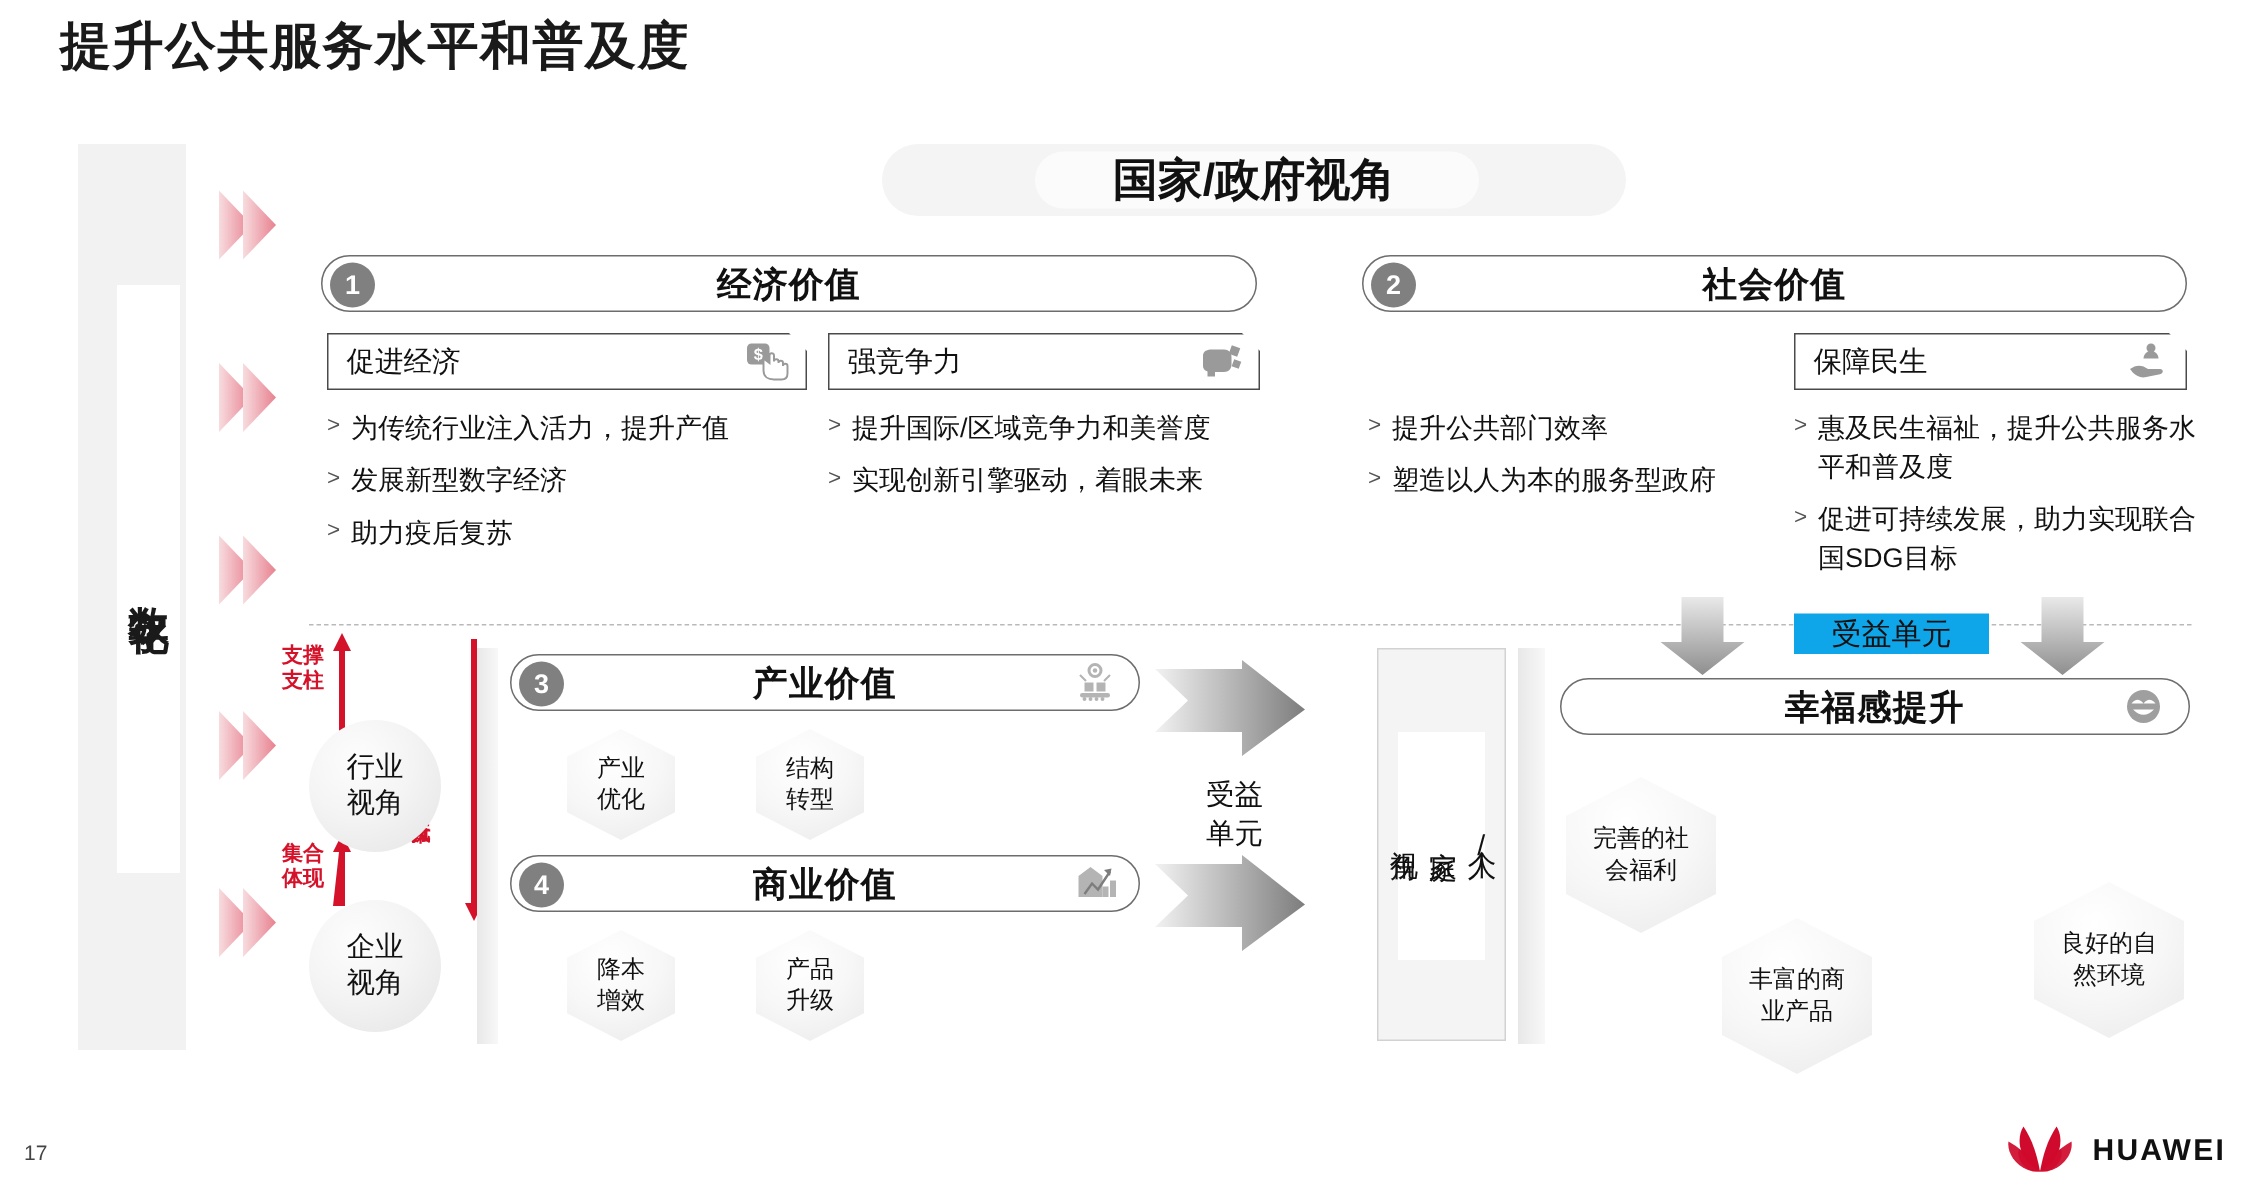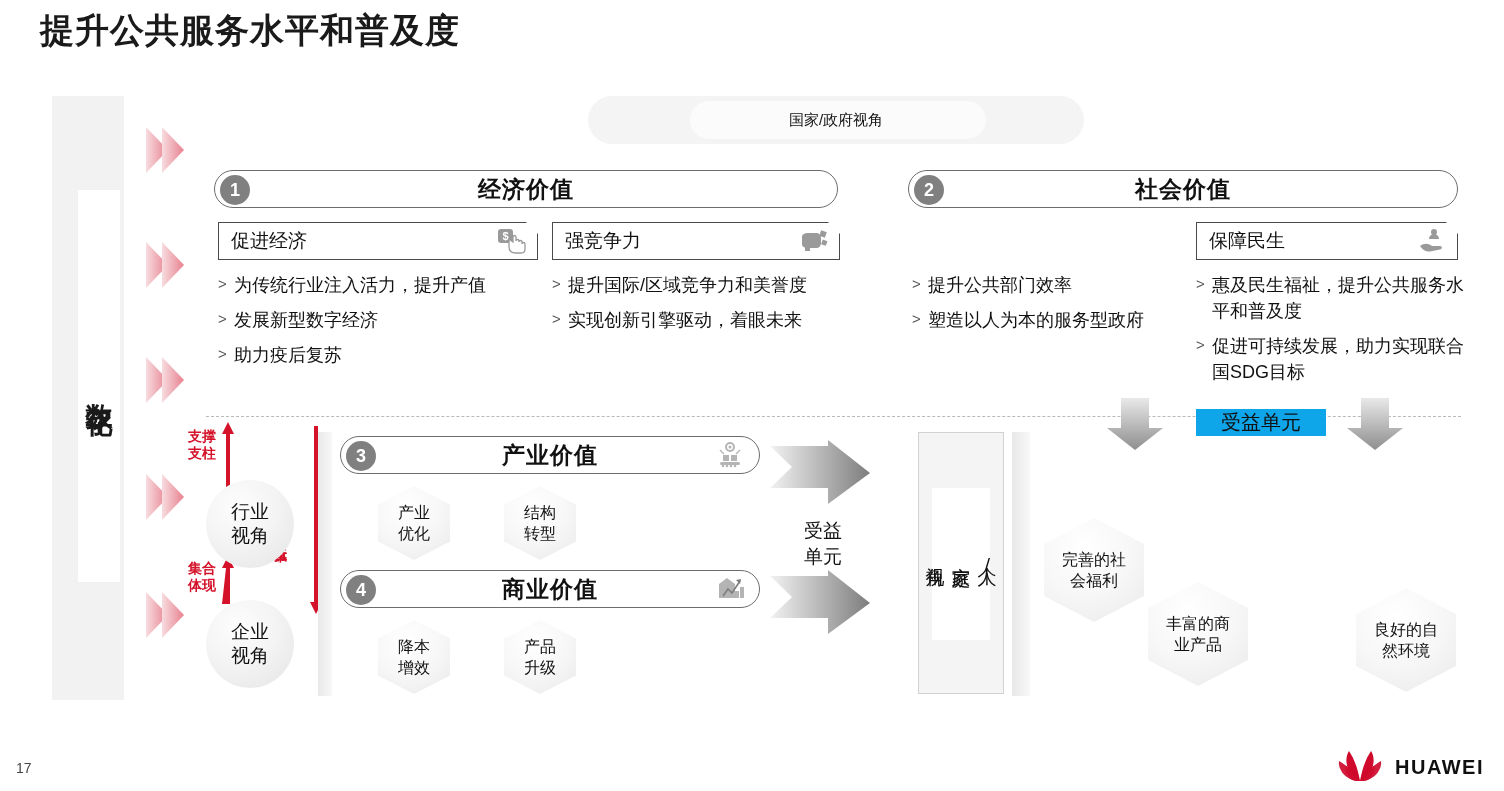--- a/index.html
+++ b/index.html
@@ -40,21 +40,21 @@
     position: absolute; left: 588px; top: 96px; width: 496px; height: 48px;
     background: #f4f4f4; border-radius: 24px;
   }
   .banner-inner {
     position: absolute; left: 690px; top: 101px; width: 296px; height: 38px;
     background: #fbfbfb; border-radius: 19px;
   }
   .banner-text {
     position: absolute; left: 588px; top: 98px; width: 496px; height: 44px;
     display:flex; align-items:center; justify-content:center;
-    font-size: 15px; font-weight: normal; color: #111;
+    font-size: 30px; font-weight: bold; color: #111;
   }
 
   
   .pill {
     position: absolute; height: 38px; border: 1.4px solid #6d6d6d;
     border-radius: 19px; background: #fff;
   }
   .pill-num {
     position: absolute; left: 5px; top: 4px; width: 30px; height: 30px;
     border-radius: 50%; background: #808080; color: #fff;
@@ -399,24 +399,34 @@
   </div>
   <div style="position:absolute;left:788px;top:518px;width:70px;text-align:center;font-size:19px;line-height:26px;color:#111;white-space:pre-line;">受益
 单元</div>
 
   <div class="tallbox" style="left:918px;top:432px;width:86px;height:262px;"></div>
   <div class="tallbox-inner" style="left:932px;top:488px;width:58px;height:152px;"></div>
   <div class="tallbox-text" style="left:932px;top:488px;width:58px;height:152px;white-space:pre-line;">个人/<br>家庭<br>视角</div>
 
   <div class="greybar" style="left:1012px;top:432px;height:264px;width:18px;"></div>
 
+  <div class="pill" style="left:1040px;top:452px;width:420px;">
+    <span class="pill-title">幸福感提升</span>
+    <span class="pill-icon">
+      <svg width="28" height="26" viewBox="0 0 28 26">
+          <circle cx="14" cy="13" r="11" fill="#9a9a9a"></circle>
+          <path d="M6 11 q4-5 8 0 q4-5 8 0" fill="#fff"></path>
+          <path d="M7 15 q7 7 14 0 z" fill="#fff"></path>
+        </svg>
+    </span>
+  </div>
 
   <div class="hex" style="left:1044px;top:518px;width:100px;height:104px;white-space:pre-line;">完善的社
 会福利</div>
-  <div class="hex" style="left:1148px;top:582px;width:100px;height:104px;white-space:pre-line;">丰富的商
+  <div class="hex" style="left:1148px;top:612px;width:100px;height:104px;white-space:pre-line;">丰富的商
 业产品</div>
   <div class="hex" style="left:1356px;top:588px;width:100px;height:104px;white-space:pre-line;">良好的自
 然环境</div>
 
   <div class="pagenum">17</div>
   <div class="logo">
     <span>
       <svg width="50" height="34" viewBox="0 0 50 34">
         <g fill="#cf0a2c">
           <path d="M25 33 C23 22 20 12 14 3 C10 9 10 20 18 28 C20 30 23 32 25 33 Z"></path>

